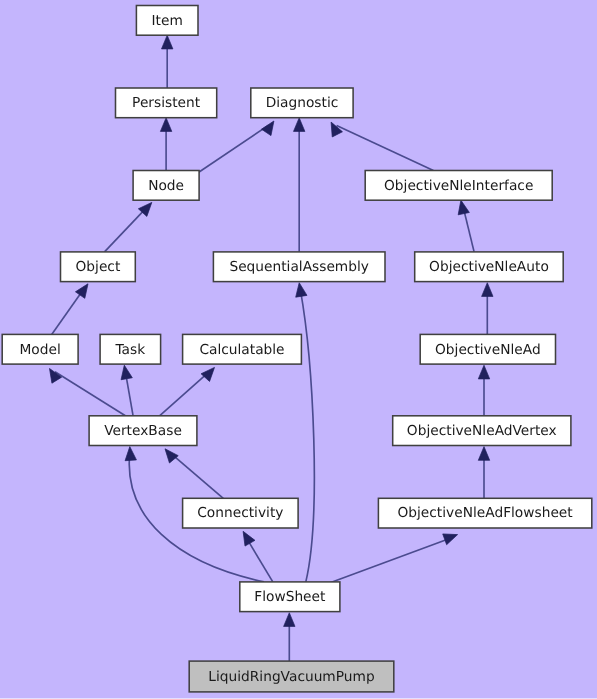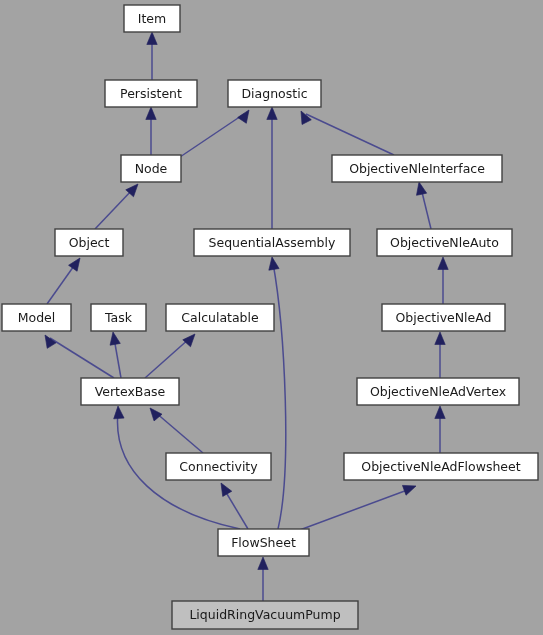--- a/index.html
+++ b/index.html
@@ -11,21 +11,21 @@
   body {
     width: 543px;
     height: 635px;
     overflow: hidden;
     font-family: "DejaVu Sans", "Liberation Sans", sans-serif;
   }
   #diagram-root {
     position: relative;
     width: 543px;
     height: 635px;
-    background: #a3a3a3;
+    background: #c4b5fd;
   }
   svg#graph {
     display: block;
     width: 543px;
     height: 635px;
   }
   .node-box {
     fill: #ffffff;
     stroke: #404040;
     stroke-width: 1.4;

